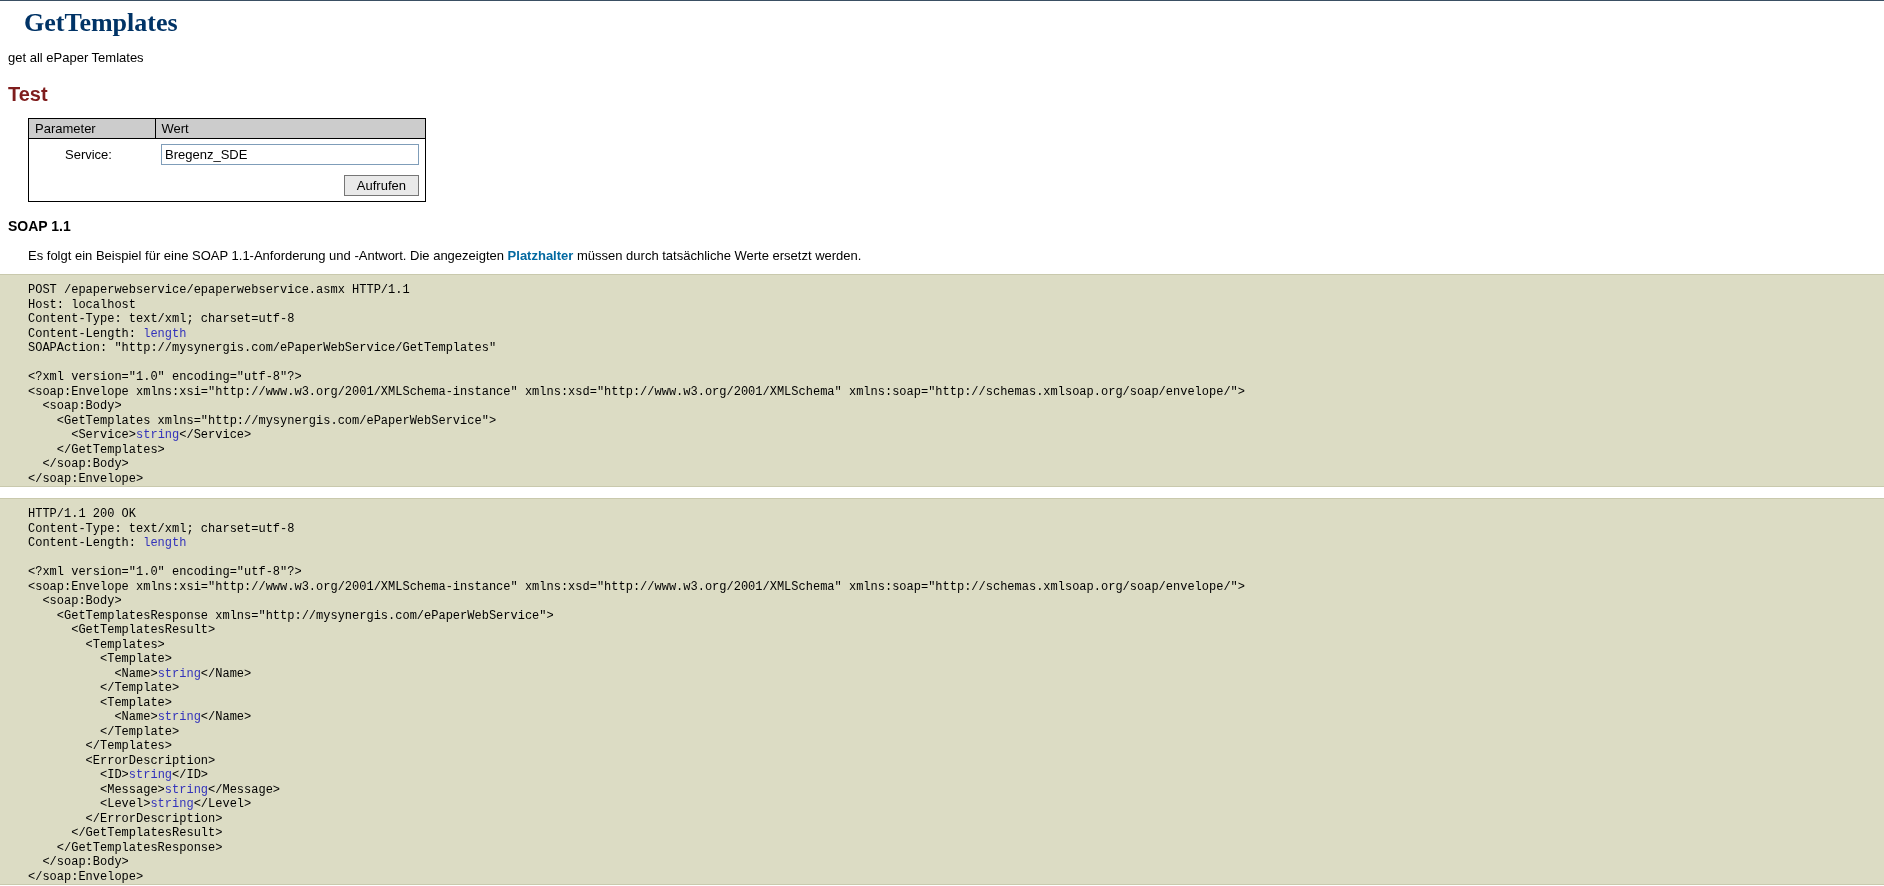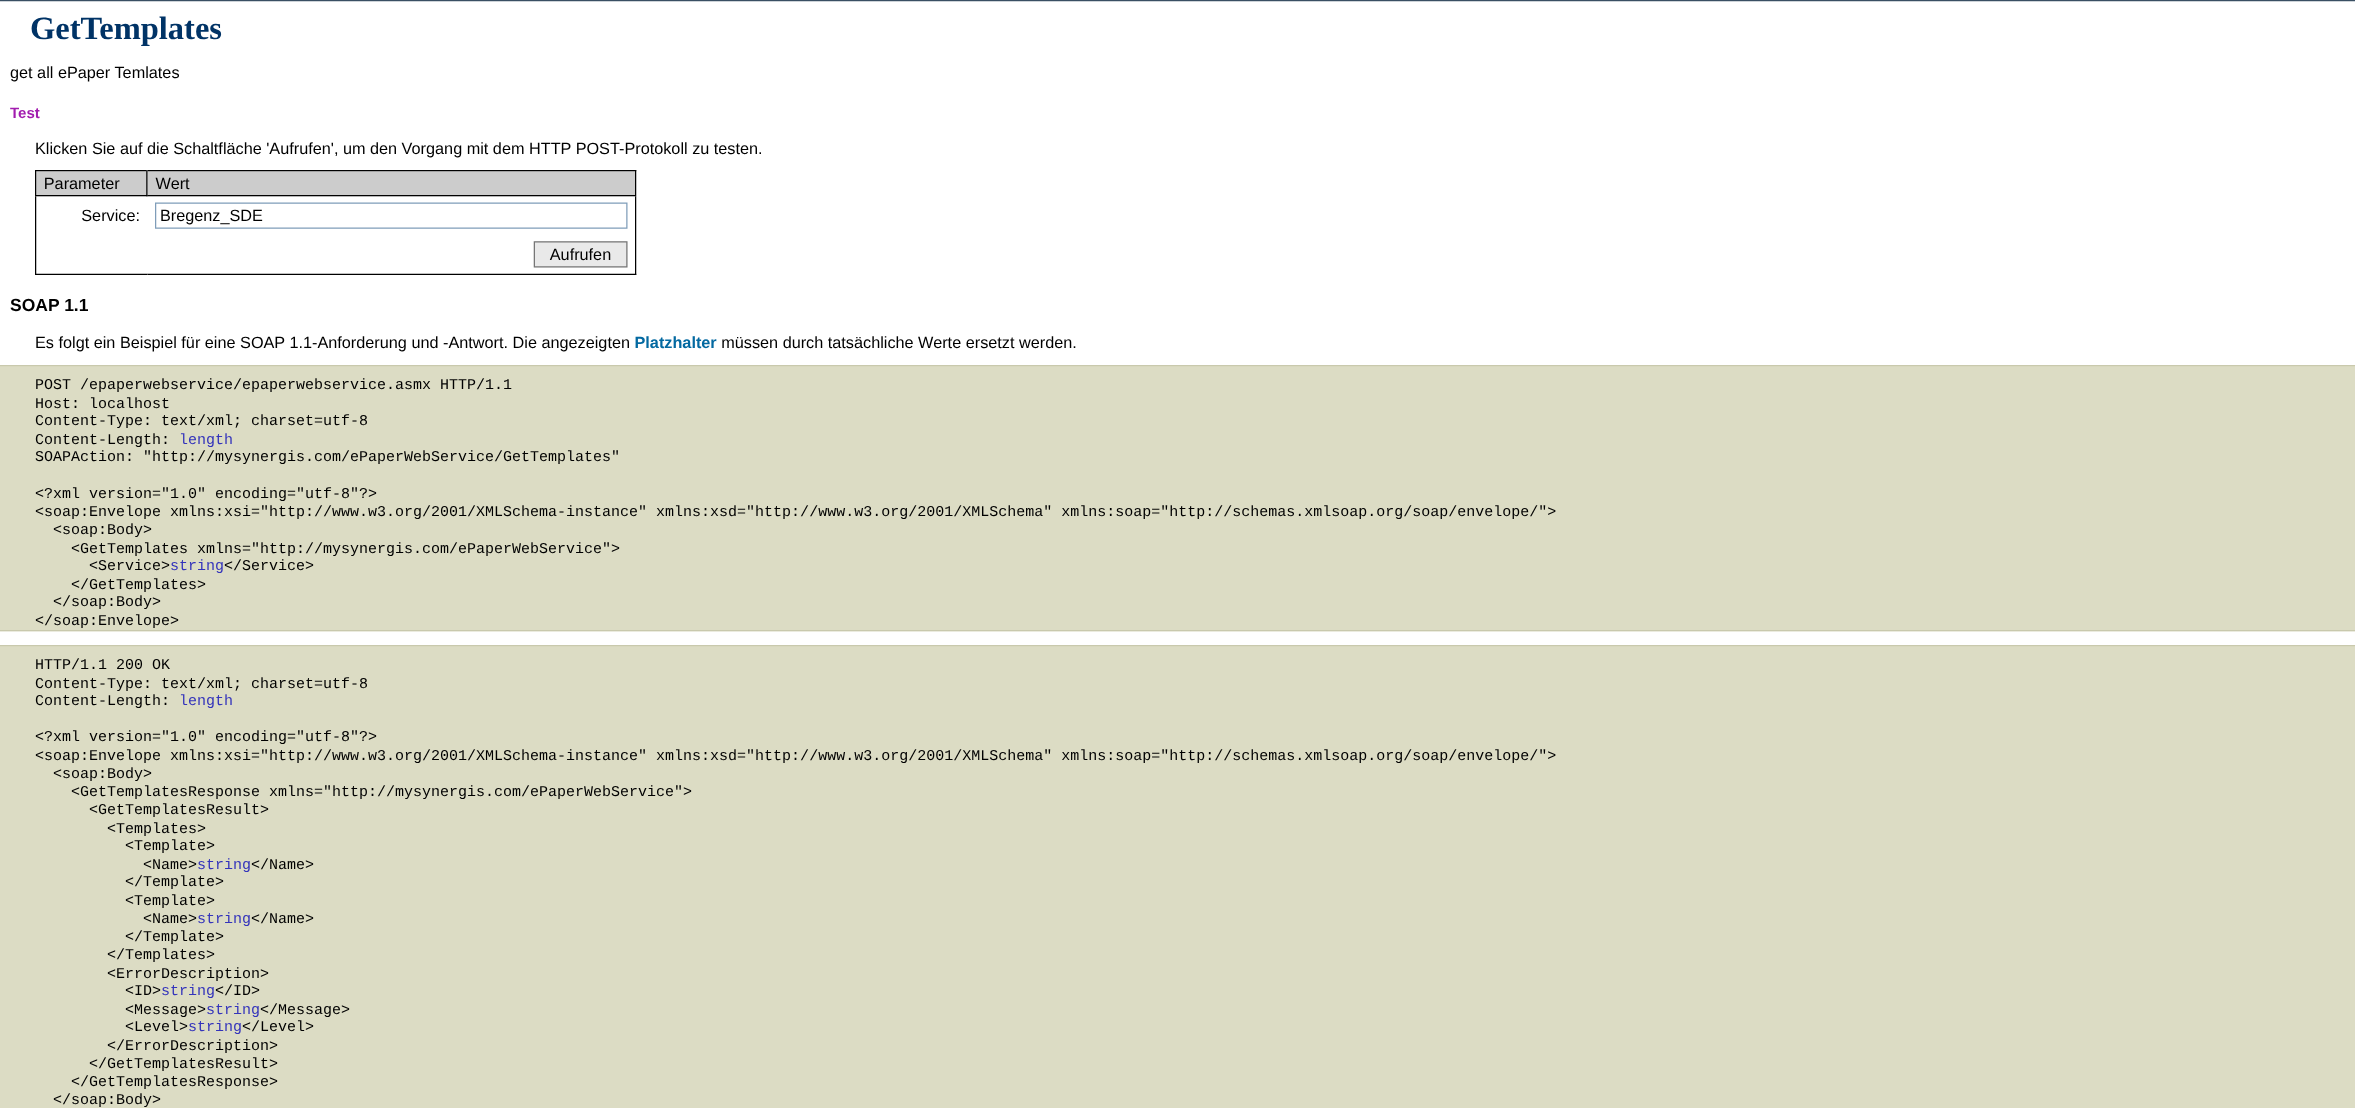--- a/index.html
+++ b/index.html
@@ -30,24 +30,24 @@
     color: #003366;
     margin: 7px 0 0 24px;
     letter-spacing: 0px;
   }
   .subtitle {
     margin: 12px 0 0 8px;
     font-size: 13px;
     color: #000;
   }
   h2.section {
-    font-size: 12px;
+    font-size: 20px;
     font-weight: bold;
     margin: 18px 0 12px 8px;
-    color: #a21caf;
+    color: #7f1d1d;
   }
   .instruction {
     margin: 14px 0 0 28px;
     font-size: 13px;
   }
   .test-table {
     margin: 10px 0 0 28px;
     border: 1px solid #000000;
     border-collapse: collapse;
     width: 398px;
@@ -63,21 +63,21 @@
     margin-left: 23px;
   }
   .test-table th.col-param { width: 84px; border-right: 1px solid #000000; }
   .test-table td {
     padding: 5px 6px 5px 6px;
     font-size: 13px;
     vertical-align: middle;
   }
   .test-table td.label-cell { width: 84px; padding-left: 36px; }
   .param-input {
-    width: 378px;
+    width: 258px;
     font-family: "Liberation Sans", sans-serif;
     font-size: 13px;
     padding: 2px 3px;
     border: 1px solid #7f9db9;
     box-sizing: border-box;
   }
   .btn-cell {
     text-align: right;
     padding-right: 6px;
     padding-bottom: 6px;
@@ -127,21 +127,20 @@
 <div class="page">
 
   <div class="top-rule"></div>
 
   <h1 class="title">GetTemplates</h1>
 
   <div class="subtitle">get all ePaper Temlates</div>
 
   <h2 class="section">Test</h2>
 
-  <div class="instruction">Klicken Sie auf die Schaltfläche 'Aufrufen', um den Vorgang mit dem HTTP POST-Protokoll zu testen.</div>
 
   <table class="test-table">
     <tbody>
         <tr>
       <th class="col-param">Parameter</th>
       <th>Wert</th>
     </tr>
     <tr>
       <td class="label-cell">Service:</td>
       <td>

